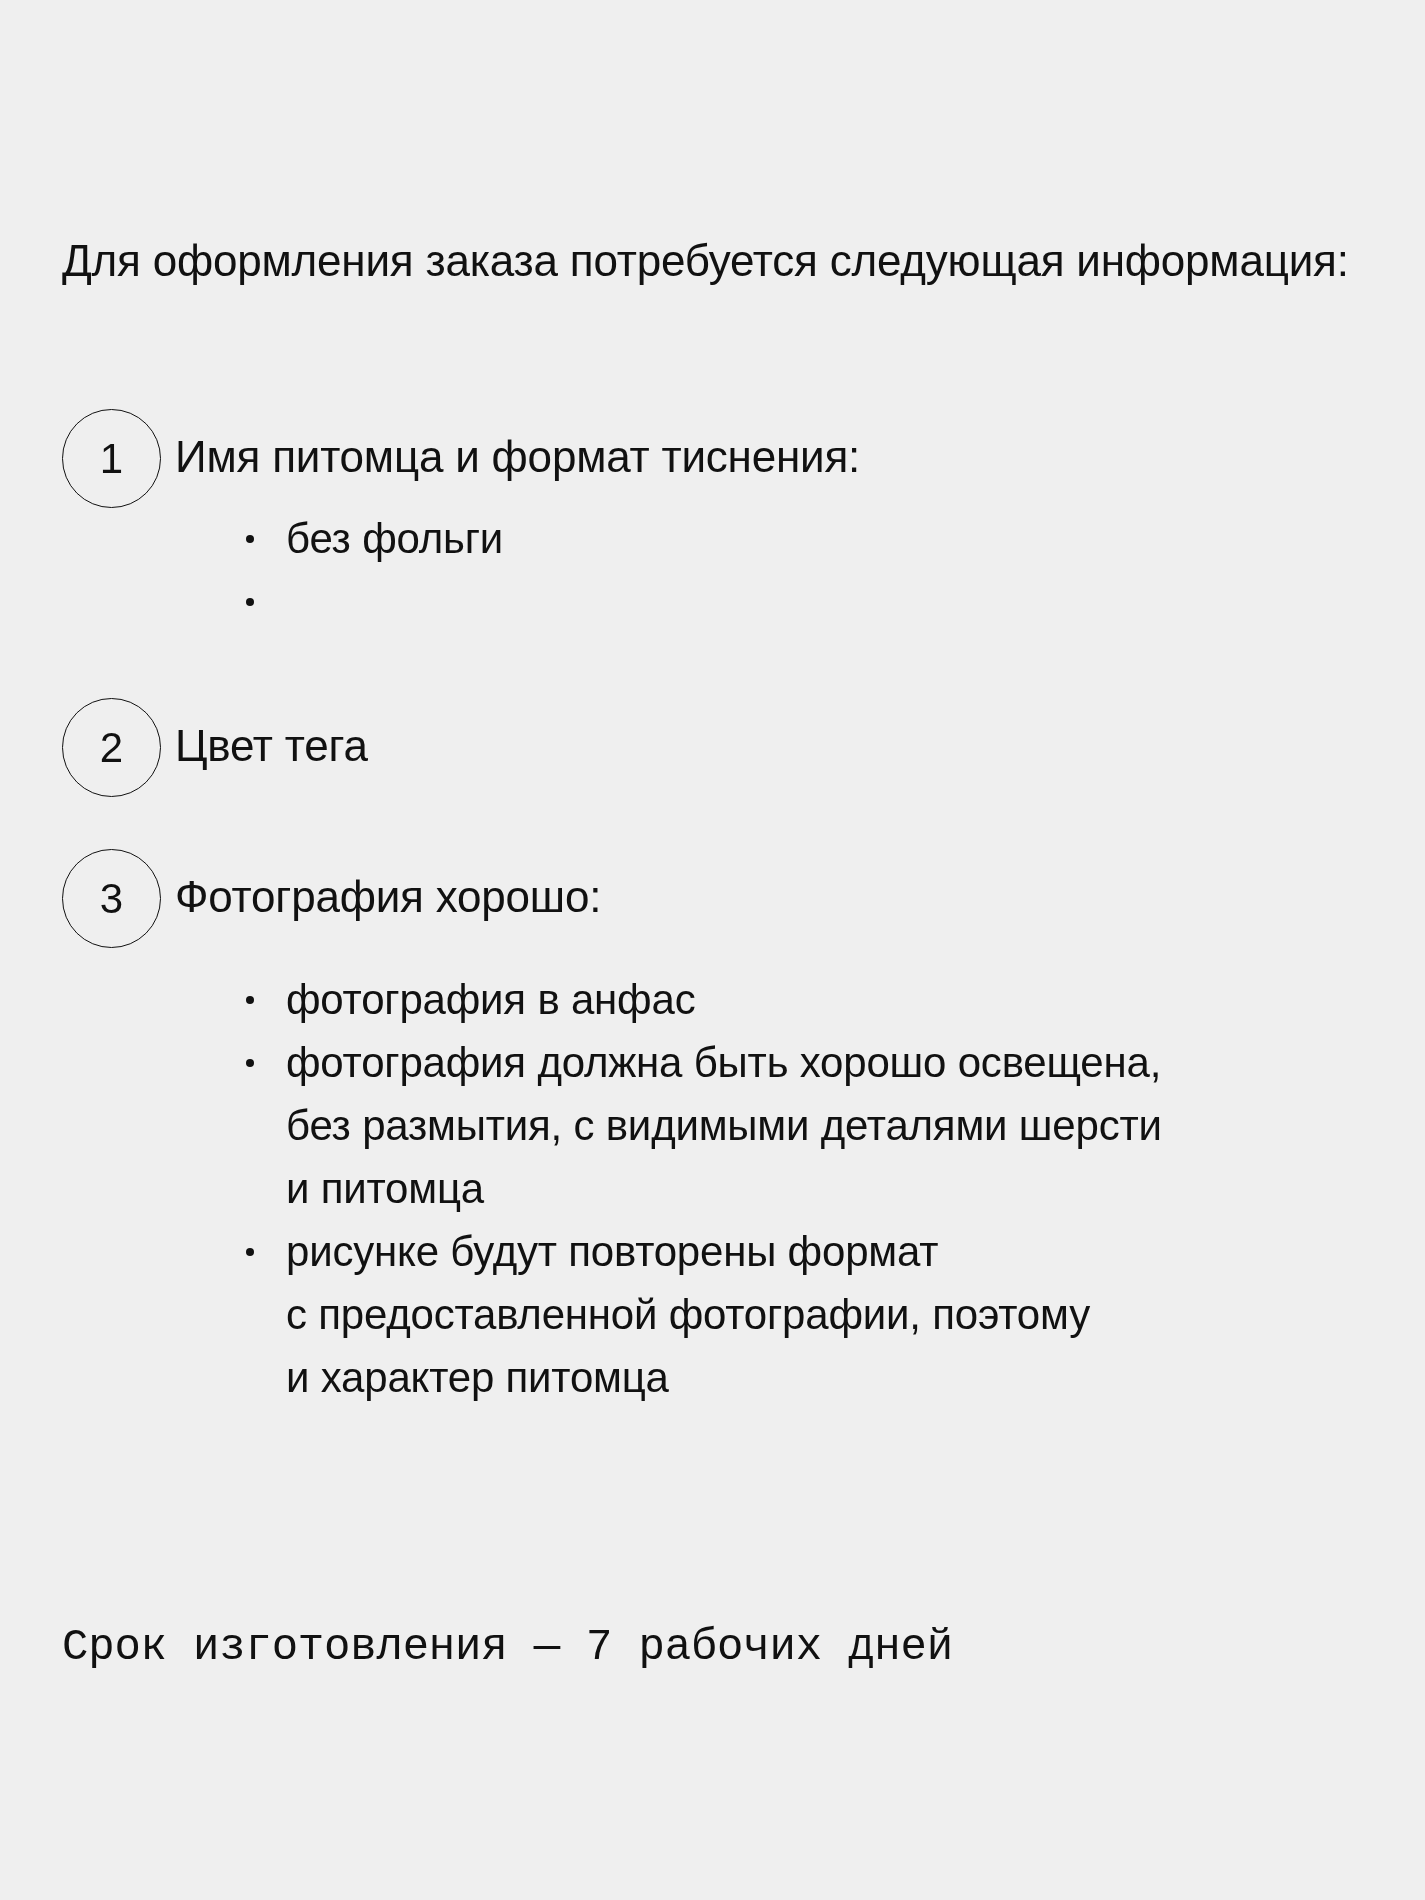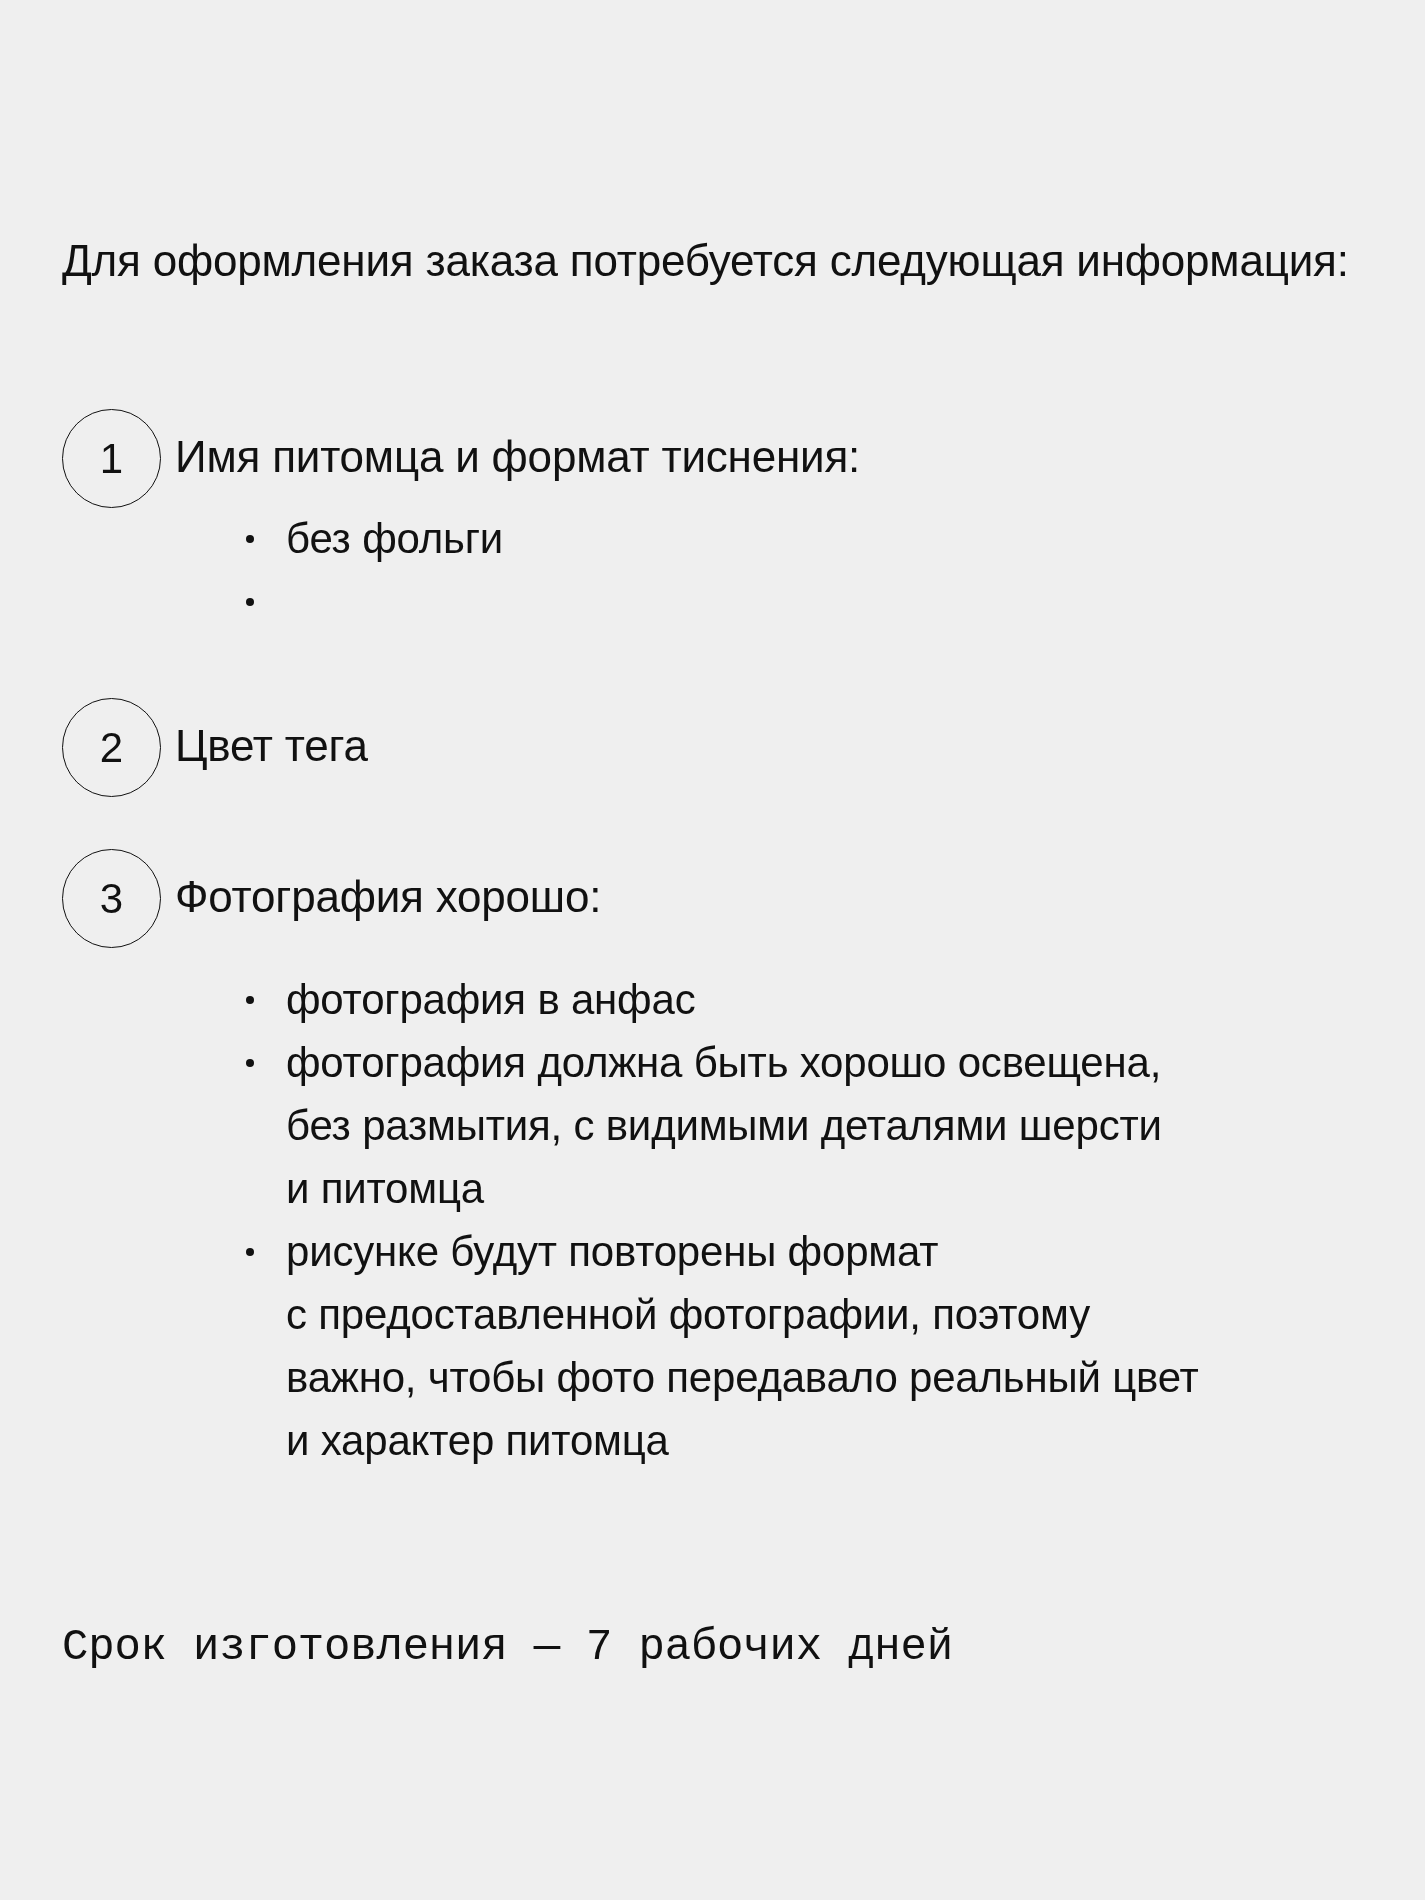--- a/index.html
+++ b/index.html
@@ -132,18 +132,17 @@
   <li class="bullet">
     <span class="bullet-dot"></span>
     <span class="bullet-line">фотография должна быть хорошо освещена,</span>
     <span class="bullet-line">без размытия, с видимыми деталями шерсти</span>
     <span class="bullet-line">и питомца</span>
   </li>
   <li class="bullet">
     <span class="bullet-dot"></span>
     <span class="bullet-line">рисунке будут повторены формат</span>
     <span class="bullet-line">с предоставленной фотографии, поэтому</span>
-    <span class="bullet-line">важно, чтобы фото передавало реальный цвет</span>
     <span class="bullet-line">и характер питомца</span>
   </li>
 </ul>
 
 <div class="footer">Срок изготовления — 7 рабочих дней</div>
 
 </body></html>

